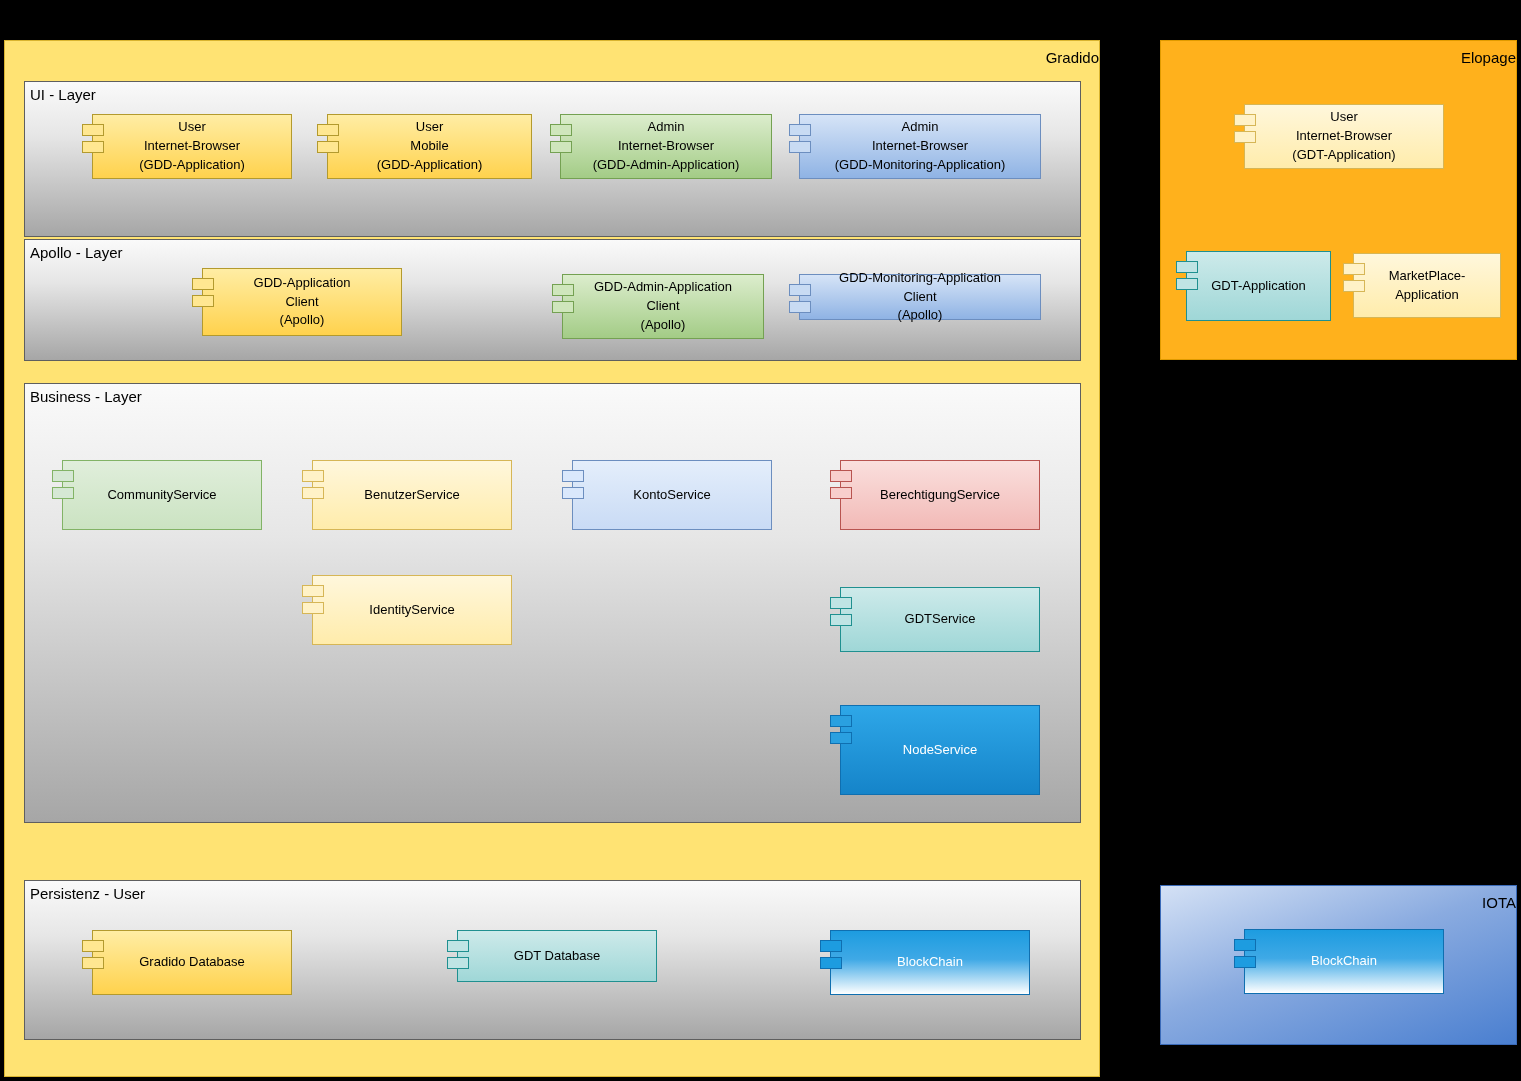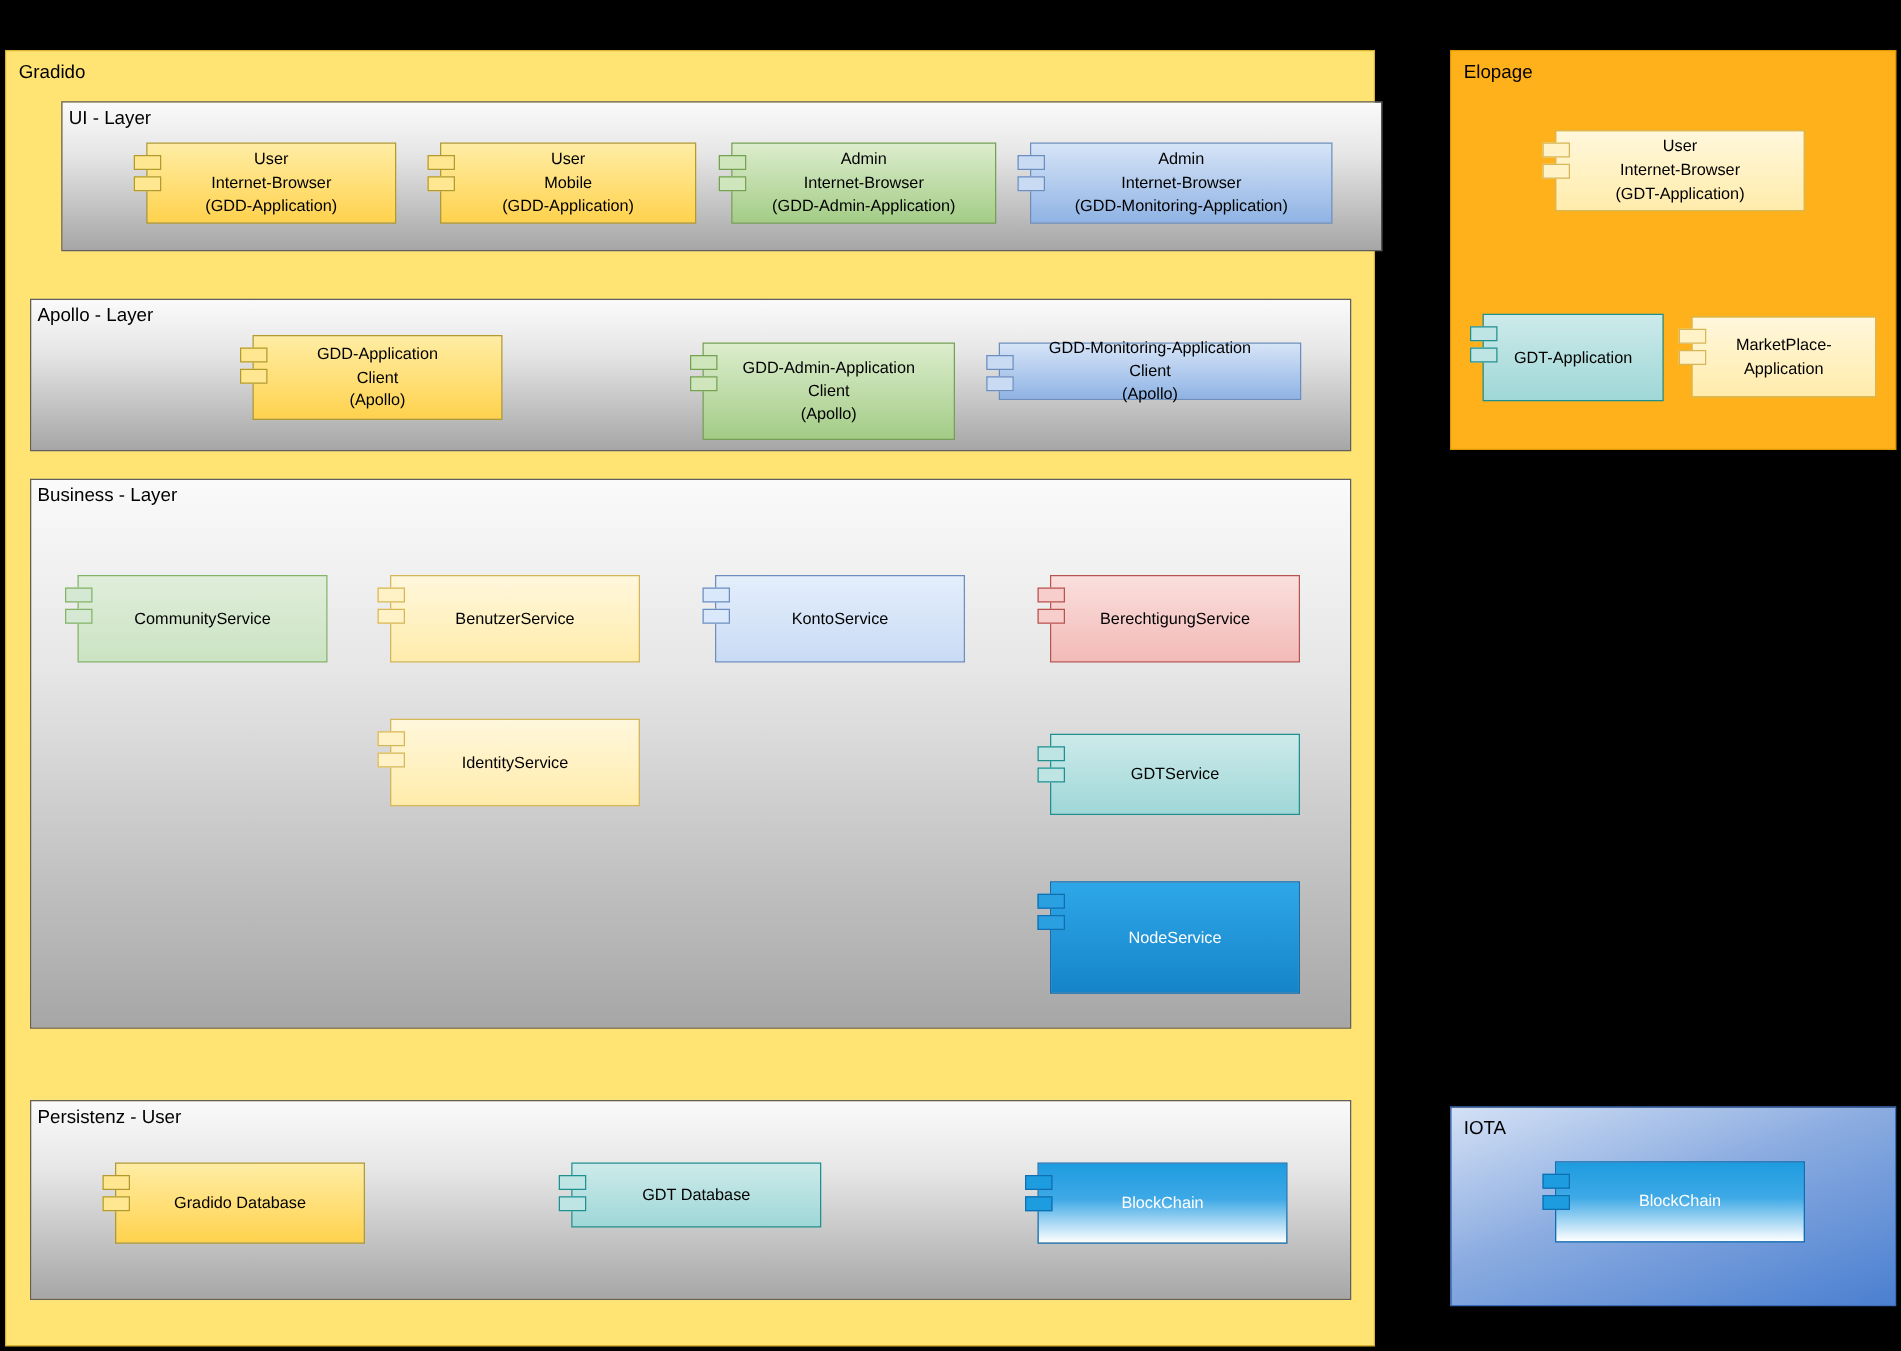--- a/index.html
+++ b/index.html
@@ -24,20 +24,21 @@
     border: 1px solid #e09a00;
   }
   .iota {
     background: linear-gradient(160deg, #d4e1f5 0%, #8aabe0 45%, #4a7fd0 100%);
     border: 1px solid #3a6ab8;
   }
   .container-title {
     font-size: 15px;
     padding: 8px 0 0 10px;
     color: #000;
+    text-align: right;
   }
 
   .layer {
     position: absolute;
     border: 1px solid #5f5f5f;
     background: linear-gradient(180deg, #fafafa 0%, #e6e6e6 35%, #a6a6a6 100%);
   }
   .layer-title {
     font-size: 15px;
     padding: 4px 0 0 5px;
@@ -100,21 +101,21 @@
   .c-bluewhite .tab { background: #1d9ce0; border-color: #0f6fb0; }
 </style>
 </head>
 <body>
 
 <div class="canvas">
 
   <div class="container gradido" style="left:4px; top:40px; width:1096px; height:1037px;">
     <div class="container-title">Gradido</div>
 
-    <div class="layer" style="left:19px; top:40px; width:1057px; height:120px;margin-left:25px;">
+    <div class="layer" style="left:19px; top:40px; width:1057px; height:156px;">
       <div class="layer-title">UI - Layer</div>
 
       <div class="component c-yellow" style="left:67px; top:32px; width:200px; height:65px;">
         <span class="tab t1"></span>
         <span class="tab t2"></span>
         <div class="label">User
 Internet-Browser
 (GDD-Application)</div>
       </div>
 
@@ -147,21 +148,21 @@
       <div class="layer-title">Apollo - Layer</div>
 
       <div class="component c-yellow" style="left:177px; top:28px; width:200px; height:68px;">
         <span class="tab t1"></span>
         <span class="tab t2"></span>
         <div class="label">GDD-Application
 Client
 (Apollo)</div>
       </div>
 
-      <div class="component c-green" style="left:537px; top:34px; width:202px; height:78px;">
+      <div class="component c-green" style="left:537px; top:34px; width:202px; height:65px;">
         <span class="tab t1"></span>
         <span class="tab t2"></span>
         <div class="label">GDD-Admin-Application
 Client
 (Apollo)</div>
       </div>
 
       <div class="component c-blue" style="left:774px; top:34px; width:242px; height:46px;">
         <span class="tab t1"></span>
         <span class="tab t2"></span>

